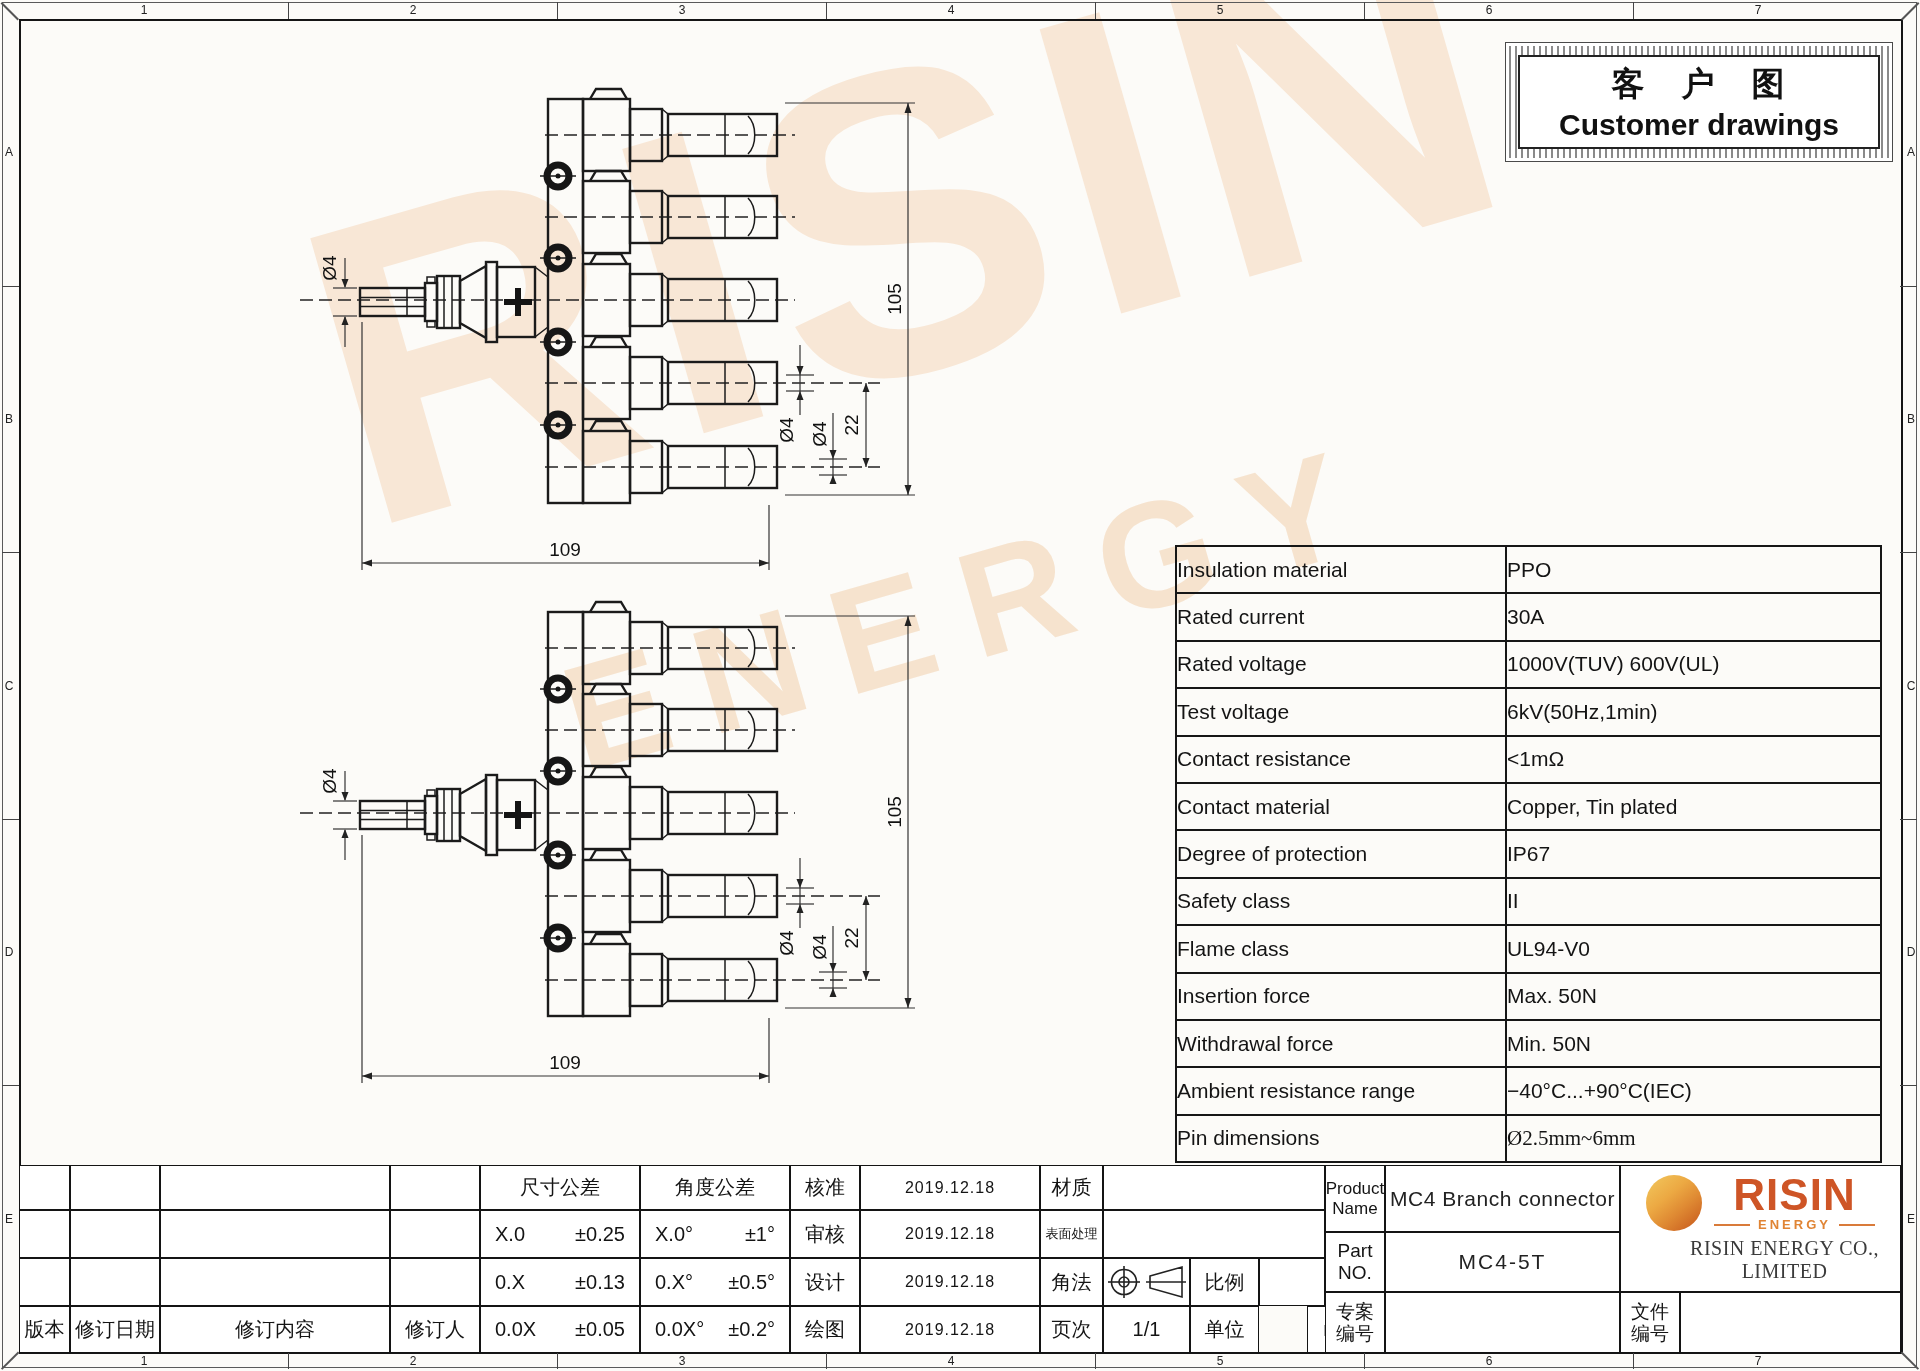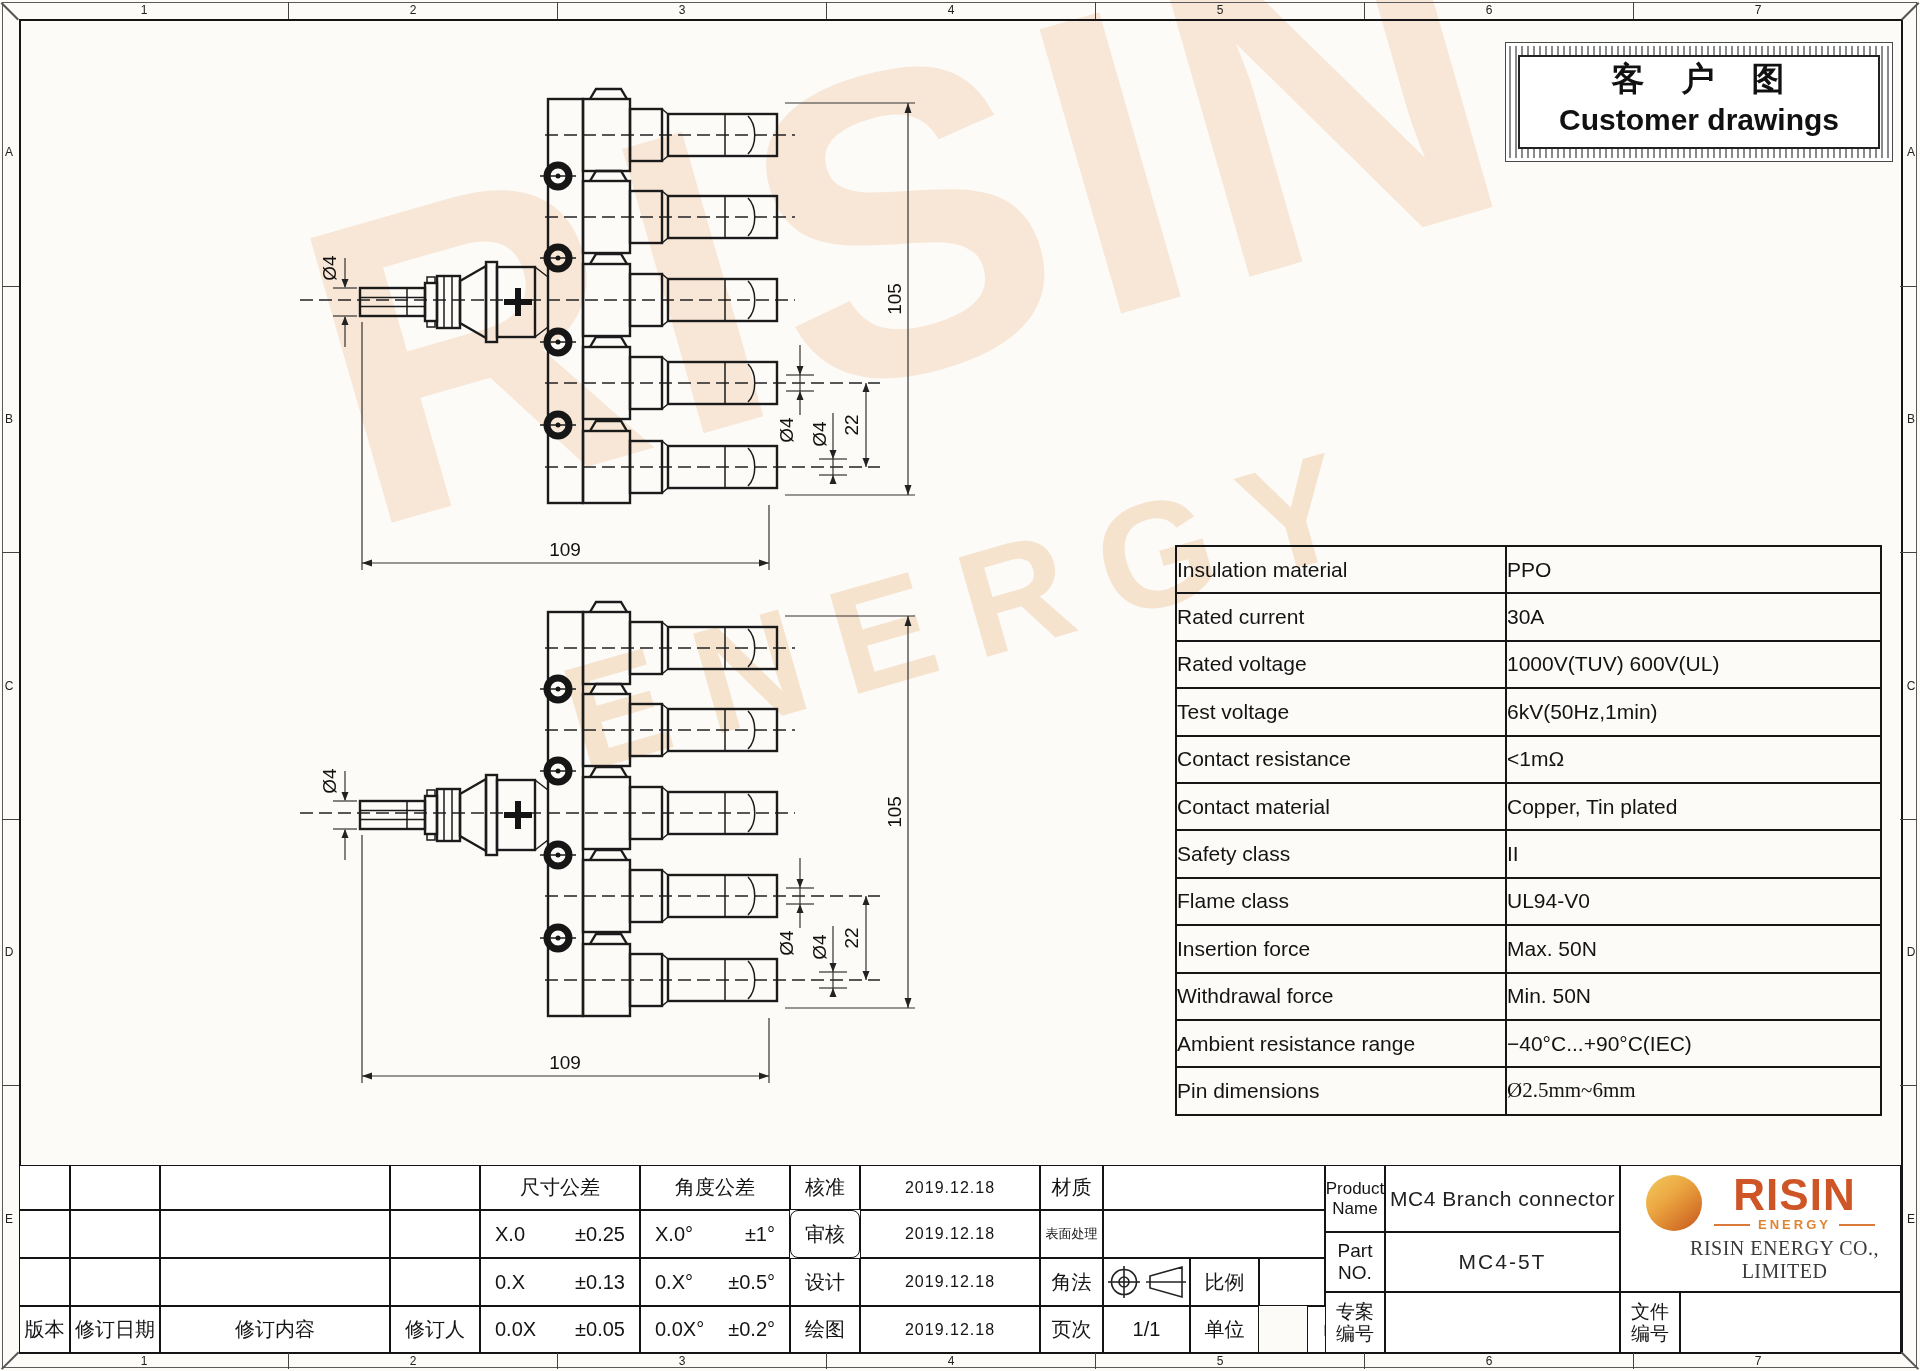--- a/index.html
+++ b/index.html
@@ -15,21 +15,21 @@
   .innerB{position:absolute;left:19px;top:19px;width:1880px;height:1331px;border:2px solid #151515;}
   .zlab{position:absolute;font-size:12px;color:#222;width:22px;height:16px;line-height:16px;text-align:center;}
   .ztick{position:absolute;background:#444;}
   .diag{position:absolute;width:24px;height:1.5px;background:#555;}
   
   .tbox{position:absolute;left:1505px;top:42px;width:388px;height:120px;box-sizing:border-box;
         border:1px solid #4a4a4a;padding:3px;background:#fff;z-index:2;}
   .tbox-pat{width:100%;height:100%;box-sizing:border-box;padding:9px;
         background:repeating-linear-gradient(90deg,#8a8a8a 0 2px,transparent 2px 6px);}
   .tbox-in{width:100%;height:100%;box-sizing:border-box;background:#fff;border:2px solid #222;
-        display:flex;flex-direction:column;align-items:center;justify-content:flex-start;}
+        display:flex;flex-direction:column;align-items:center;justify-content:center;}
   .tb-cn{font-size:33px;font-weight:700;letter-spacing:2px;}
   .tb-en{font-size:30px;font-weight:700;margin-top:1px;}
   
   table.spec{position:absolute;left:1175px;top:545px;border-collapse:collapse;z-index:2;background:transparent;}
   table.spec td{border:2px solid #161616;height:45.4px;font-size:21px;color:#141414;padding:0;}
   td.sl{width:328px;padding-left:18px;}
   td.sv{width:373px;padding-left:44px;}
   .serifv{font-family:"Liberation Serif","DejaVu Serif",serif;font-size:22px;}
   
   .tblock{position:absolute;left:19px;top:1165px;width:1882px;height:188px;z-index:2;}
@@ -253,20 +253,24 @@
         </tr>
     <tr>
           <td class="sl">Contact resistance</td>
           <td class="sv">&lt;1mΩ</td>
         </tr>
     <tr>
           <td class="sl">Contact material</td>
           <td class="sv">Copper, Tin plated</td>
         </tr>
     <tr>
+          <td class="sl">Degree of protection</td>
+          <td class="sv">IP67</td>
+        </tr>
+    <tr>
           <td class="sl">Safety class</td>
           <td class="sv">II</td>
         </tr>
     <tr>
           <td class="sl">Flame class</td>
           <td class="sv">UL94-V0</td>
         </tr>
     <tr>
           <td class="sl">Insertion force</td>
           <td class="sv">Max. 50N</td>
@@ -329,21 +333,21 @@
         <span>0.X°</span>
         <span>±0.5°</span>
       </div>
     <div class="cell pair" style="left:621px;top:141px;width:150px;height:47px;">
         <span>0.0X°</span>
         <span>±0.2°</span>
       </div>
 
     <div class="cell" style="left:771px;top:0;width:70px;height:45px;">核准</div>
     <div class="cell date" style="left:841px;top:0;width:180px;height:45px;">2019.12.18</div>
-    <div class="cell" style="left:771px;top:45px;width:70px;height:48px;border-radius:8px;">审核</div>
+    <div class="cell" style="left:771px;top:45px;width:70px;height:48px;">审核</div>
     <div class="cell date" style="left:841px;top:45px;width:180px;height:48px;">2019.12.18</div>
     <div class="cell" style="left:771px;top:93px;width:70px;height:48px;">设计</div>
     <div class="cell date" style="left:841px;top:93px;width:180px;height:48px;">2019.12.18</div>
     <div class="cell" style="left:771px;top:141px;width:70px;height:47px;">绘图</div>
     <div class="cell date" style="left:841px;top:141px;width:180px;height:47px;">2019.12.18</div>
 
     <div class="cell" style="left:1021px;top:0;width:63px;height:45px;">材质</div>
     <div class="cell small" style="left:1021px;top:45px;width:63px;height:48px;">表面处理</div>
     <div class="cell" style="left:1021px;top:93px;width:63px;height:48px;">角法</div>
     <div class="cell" style="left:1021px;top:141px;width:63px;height:47px;">页次</div>

